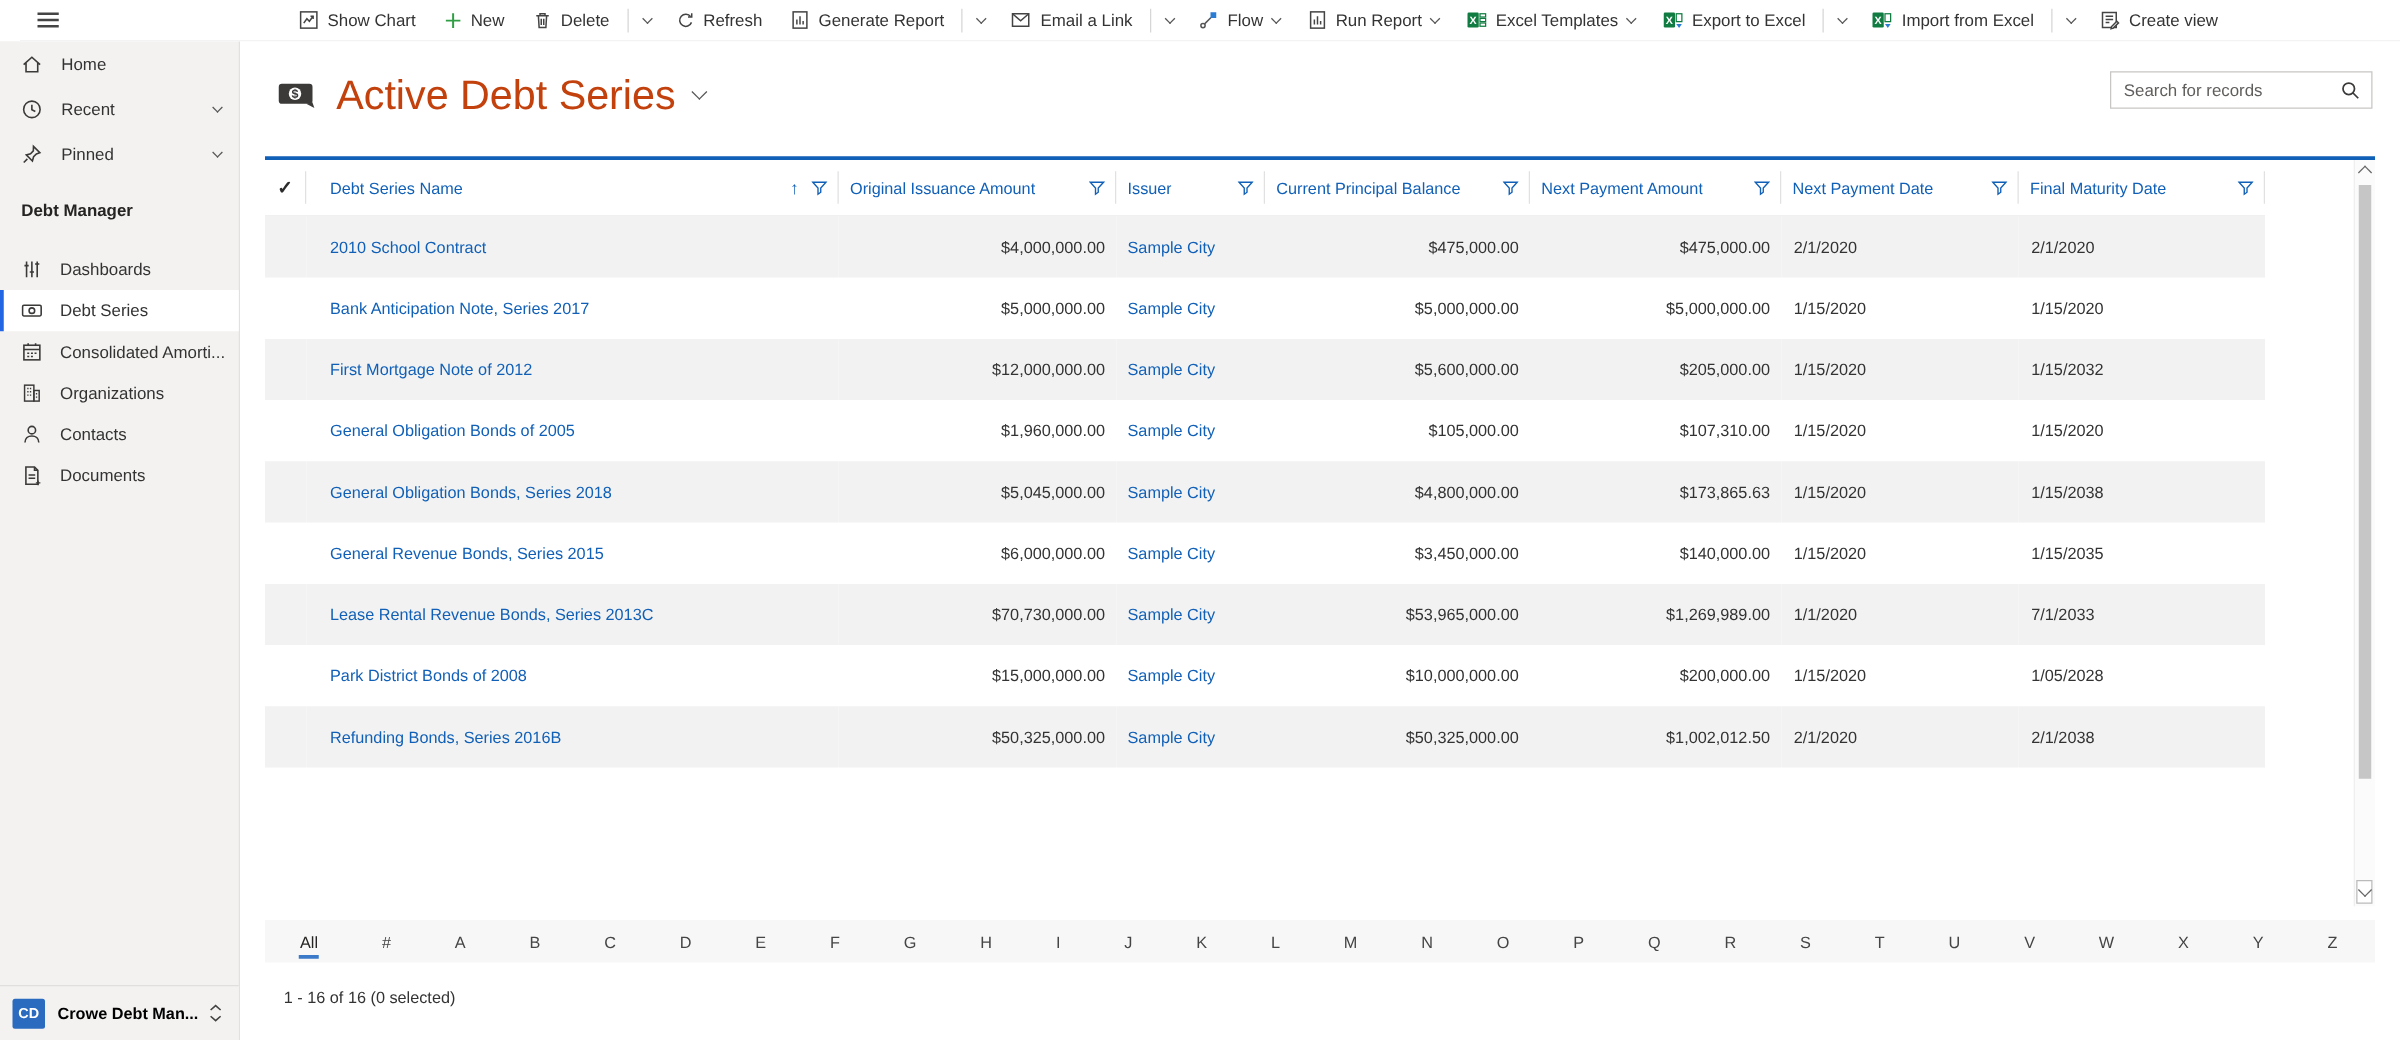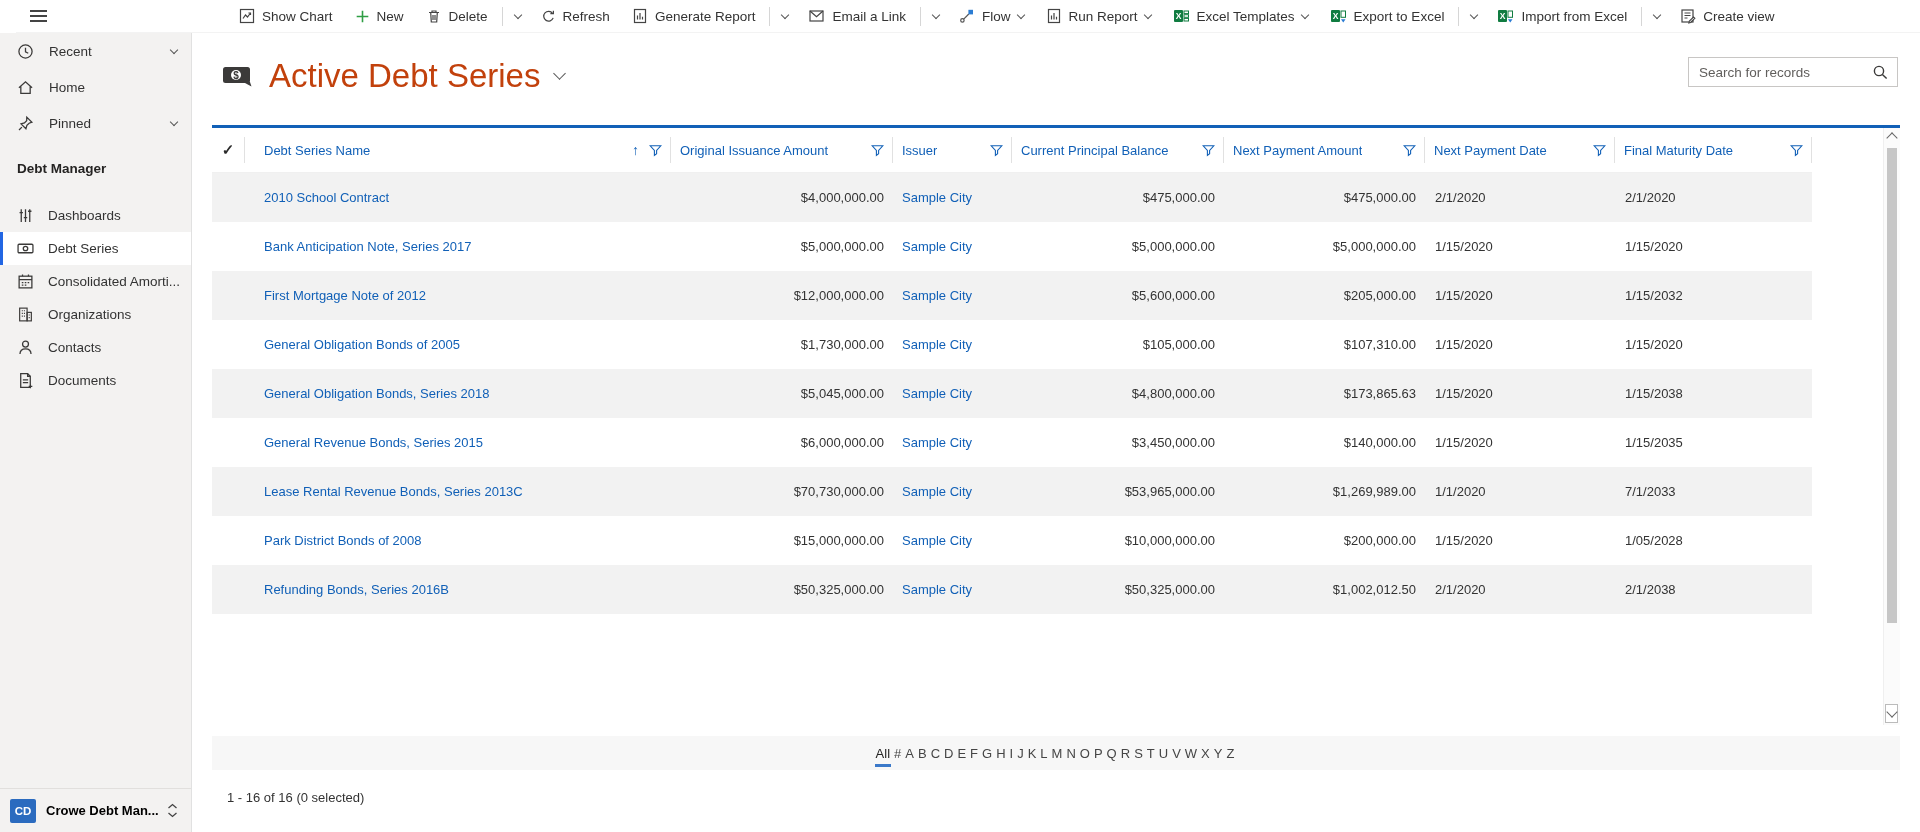--- a/index.html
+++ b/index.html
@@ -85,21 +85,21 @@
   .vscroll{position:absolute;right:0;top:0;width:17px;height:597px;background:#fbfbfb;border-left:1px solid #efefef;box-sizing:border-box}
   .vs-up,.vs-down-chev{width:7px;height:7px;border-right:1.5px solid #666;border-bottom:1.5px solid #666;margin:0 auto}
   .vs-up{transform:rotate(-135deg);margin-top:6px;cursor:pointer}
   .vs-thumb{position:absolute;top:20px;left:3px;width:10px;height:475px;background:#c6c6c6;cursor:pointer}
   .vs-down{position:absolute;bottom:2px;left:1px;width:13px;height:19px;border:1px solid #bbb;background:#fff;
     display:flex;align-items:center;justify-content:center;cursor:pointer;box-sizing:border-box}
   .vs-down-chev{transform:rotate(45deg);margin-top:-3px}
 
   
   .jumpbar{margin:11px 0 0 20px;width:1688px;height:34px;background:#f7f7f7;display:flex;align-items:center;
-    justify-content:center;padding:0 28px 0 26px;box-sizing:border-box}
+    justify-content:space-between;padding:0 28px 0 26px;box-sizing:border-box}
   .letter{font-size:13px;color:#454545;cursor:pointer;position:relative;padding:3px 2px;background:none;border:none;font-family:inherit}
   .letter:first-child{color:#252423}
   .letter:first-child::after{content:"";position:absolute;left:1px;right:1px;bottom:-3px;height:3px;background:#3b79c9}
   .statusbar{margin:20px 0 0 35px;font-size:13px;color:#333}
 </style>
 </head>
 <body>
 
 <div class="commandbar">
   <div class="cb-left">
@@ -242,31 +242,31 @@
         </svg>
       <span>Create view</span>
     </button>
 
   </div>
 </div>
 
 <div class="sidebar">
   <div class="nav-item">
     <svg class="ic" width="17" height="17" viewBox="0 0 16 16" fill="none" stroke="#3b3a39" stroke-width="1.2">
+        <path d="M1.8 8.2 8 2.6l6.2 5.6M3.6 7v6.5h8.8V7"></path>
+      </svg>
+    <span>Home</span>
+  </div>
+  <div class="nav-item">
+    <svg class="ic" width="17" height="17" viewBox="0 0 16 16" fill="none" stroke="#3b3a39" stroke-width="1.2">
         <circle cx="8" cy="8" r="6.2"></circle>
         <path d="M8 4.5v3.8l2.6 1.3"></path>
       </svg>
     <span>Recent</span>
     <span class="chev nav-chev"></span>
-  </div>
-  <div class="nav-item">
-    <svg class="ic" width="17" height="17" viewBox="0 0 16 16" fill="none" stroke="#3b3a39" stroke-width="1.2">
-        <path d="M1.8 8.2 8 2.6l6.2 5.6M3.6 7v6.5h8.8V7"></path>
-      </svg>
-    <span>Home</span>
   </div>
   <div class="nav-item">
     <svg class="ic" width="17" height="17" viewBox="0 0 16 16" fill="none" stroke="#3b3a39" stroke-width="1.2">
         <path d="M9.2 2l4.8 4.8-2.6.9-2.1 2.1-.9 3.2-4.6-4.6 3.2-.9 2.1-2.1z"></path>
         <path d="M4.6 11.4 1.9 14.1"></path>
       </svg>
     <span>Pinned</span>
     <span class="chev nav-chev"></span>
   </div>
 
@@ -461,21 +461,21 @@
           <td class="c-amt">$12,000,000.00</td>
           <td class="c-issuer"><a>Sample City</a></td>
           <td class="c-amt">$5,600,000.00</td>
           <td class="c-amt">$205,000.00</td>
           <td class="c-date">1/15/2020</td>
           <td class="c-date">1/15/2032</td>
         </tr>
           <tr>
           <td class="c-check"></td>
           <td class="c-name"><a>General Obligation Bonds of 2005</a></td>
-          <td class="c-amt">$1,730,000.00</td>
+          <td class="c-amt">$1,960,000.00</td>
           <td class="c-issuer"><a>Sample City</a></td>
           <td class="c-amt">$105,000.00</td>
           <td class="c-amt">$107,310.00</td>
           <td class="c-date">1/15/2020</td>
           <td class="c-date">1/15/2020</td>
         </tr>
           <tr>
           <td class="c-check"></td>
           <td class="c-name"><a>General Obligation Bonds, Series 2018</a></td>
           <td class="c-amt">$5,045,000.00</td>

